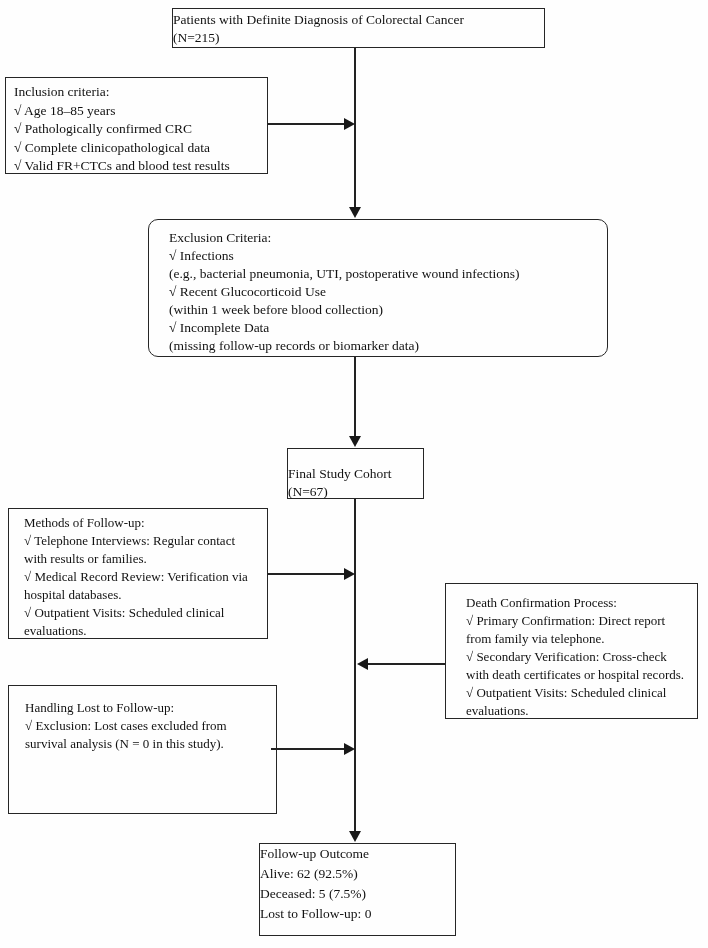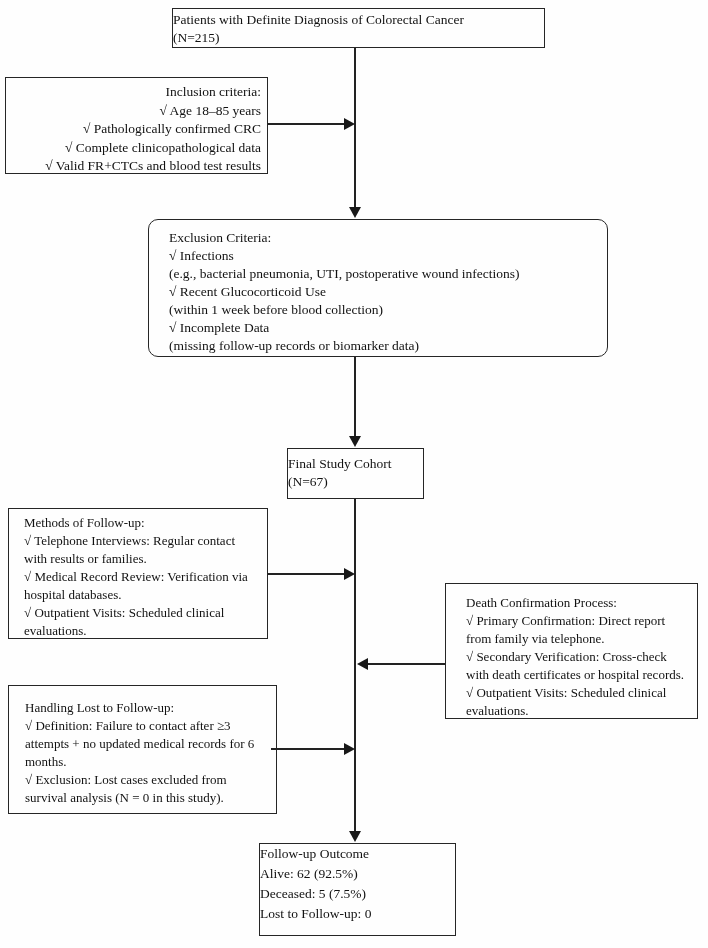--- a/index.html
+++ b/index.html
@@ -37,23 +37,23 @@
     border-left:11px solid #181818;
   }
   .arrow-left{
     position:absolute;width:0;height:0;
     border-top:6px solid transparent;
     border-bottom:6px solid transparent;
     border-right:11px solid #181818;
   }
   
   #box-patients{left:172px;top:8px;width:373px;height:40px;padding-top:2px;}
-  #box-inclusion{left:5px;top:77px;width:263px;height:97px;padding:5px 6px 0 8px;line-height:18.5px;text-align:right;}
+  #box-inclusion{left:5px;top:77px;width:263px;height:97px;padding:5px 6px 0 8px;line-height:18.5px;}
   #box-exclusion{left:148px;top:219px;width:460px;height:138px;padding:9px 8px 0 20px;border-radius:10px;}
-  #box-cohort{left:287px;top:448px;width:137px;height:51px;padding-top:6px;}
+  #box-cohort{left:287px;top:448px;width:137px;height:51px;padding-top:16px;}
   #box-methods{left:8px;top:508px;width:260px;height:131px;padding:5px 6px 0 8px;font-size:13px;}
   #box-death{left:445px;top:583px;width:253px;height:136px;padding:10px 8px 0 13px;font-size:13px;}
   #box-handling{left:8px;top:685px;width:269px;height:129px;padding:13px 6px 0 9px;font-size:13px;}
   #box-outcome{left:259px;top:843px;width:197px;height:93px;line-height:20px;}
 </style>
 </head>
 <body>
 
 <div id="canvas">
 
@@ -94,21 +94,20 @@
 
   <div class="node" id="box-death">
     <div class="wrap-item">Death Confirmation Process:</div>
     <div class="wrap-item">√ Primary Confirmation: Direct report from family via telephone.</div>
     <div class="wrap-item">√ Secondary Verification: Cross-check with death certificates or hospital records.</div>
     <div class="wrap-item">√ Outpatient Visits: Scheduled clinical evaluations.</div>
   </div>
 
   <div class="node" id="box-handling">
     <div class="wrap-item">Handling Lost to Follow-up:</div>
-    <div class="wrap-item">√ Definition: Failure to contact after ≥3 attempts + no updated medical records for 6 months.</div>
     <div class="wrap-item">√ Exclusion: Lost cases excluded from survival analysis (N = 0 in this study).</div>
   </div>
 
   <div class="node center" id="box-outcome">
     <div class="ln">Follow-up Outcome</div>
     <div class="ln">Alive: 62 (92.5%)</div>
     <div class="ln">Deceased: 5 (7.5%)</div>
     <div class="ln">Lost to Follow-up: 0</div>
   </div>
 

